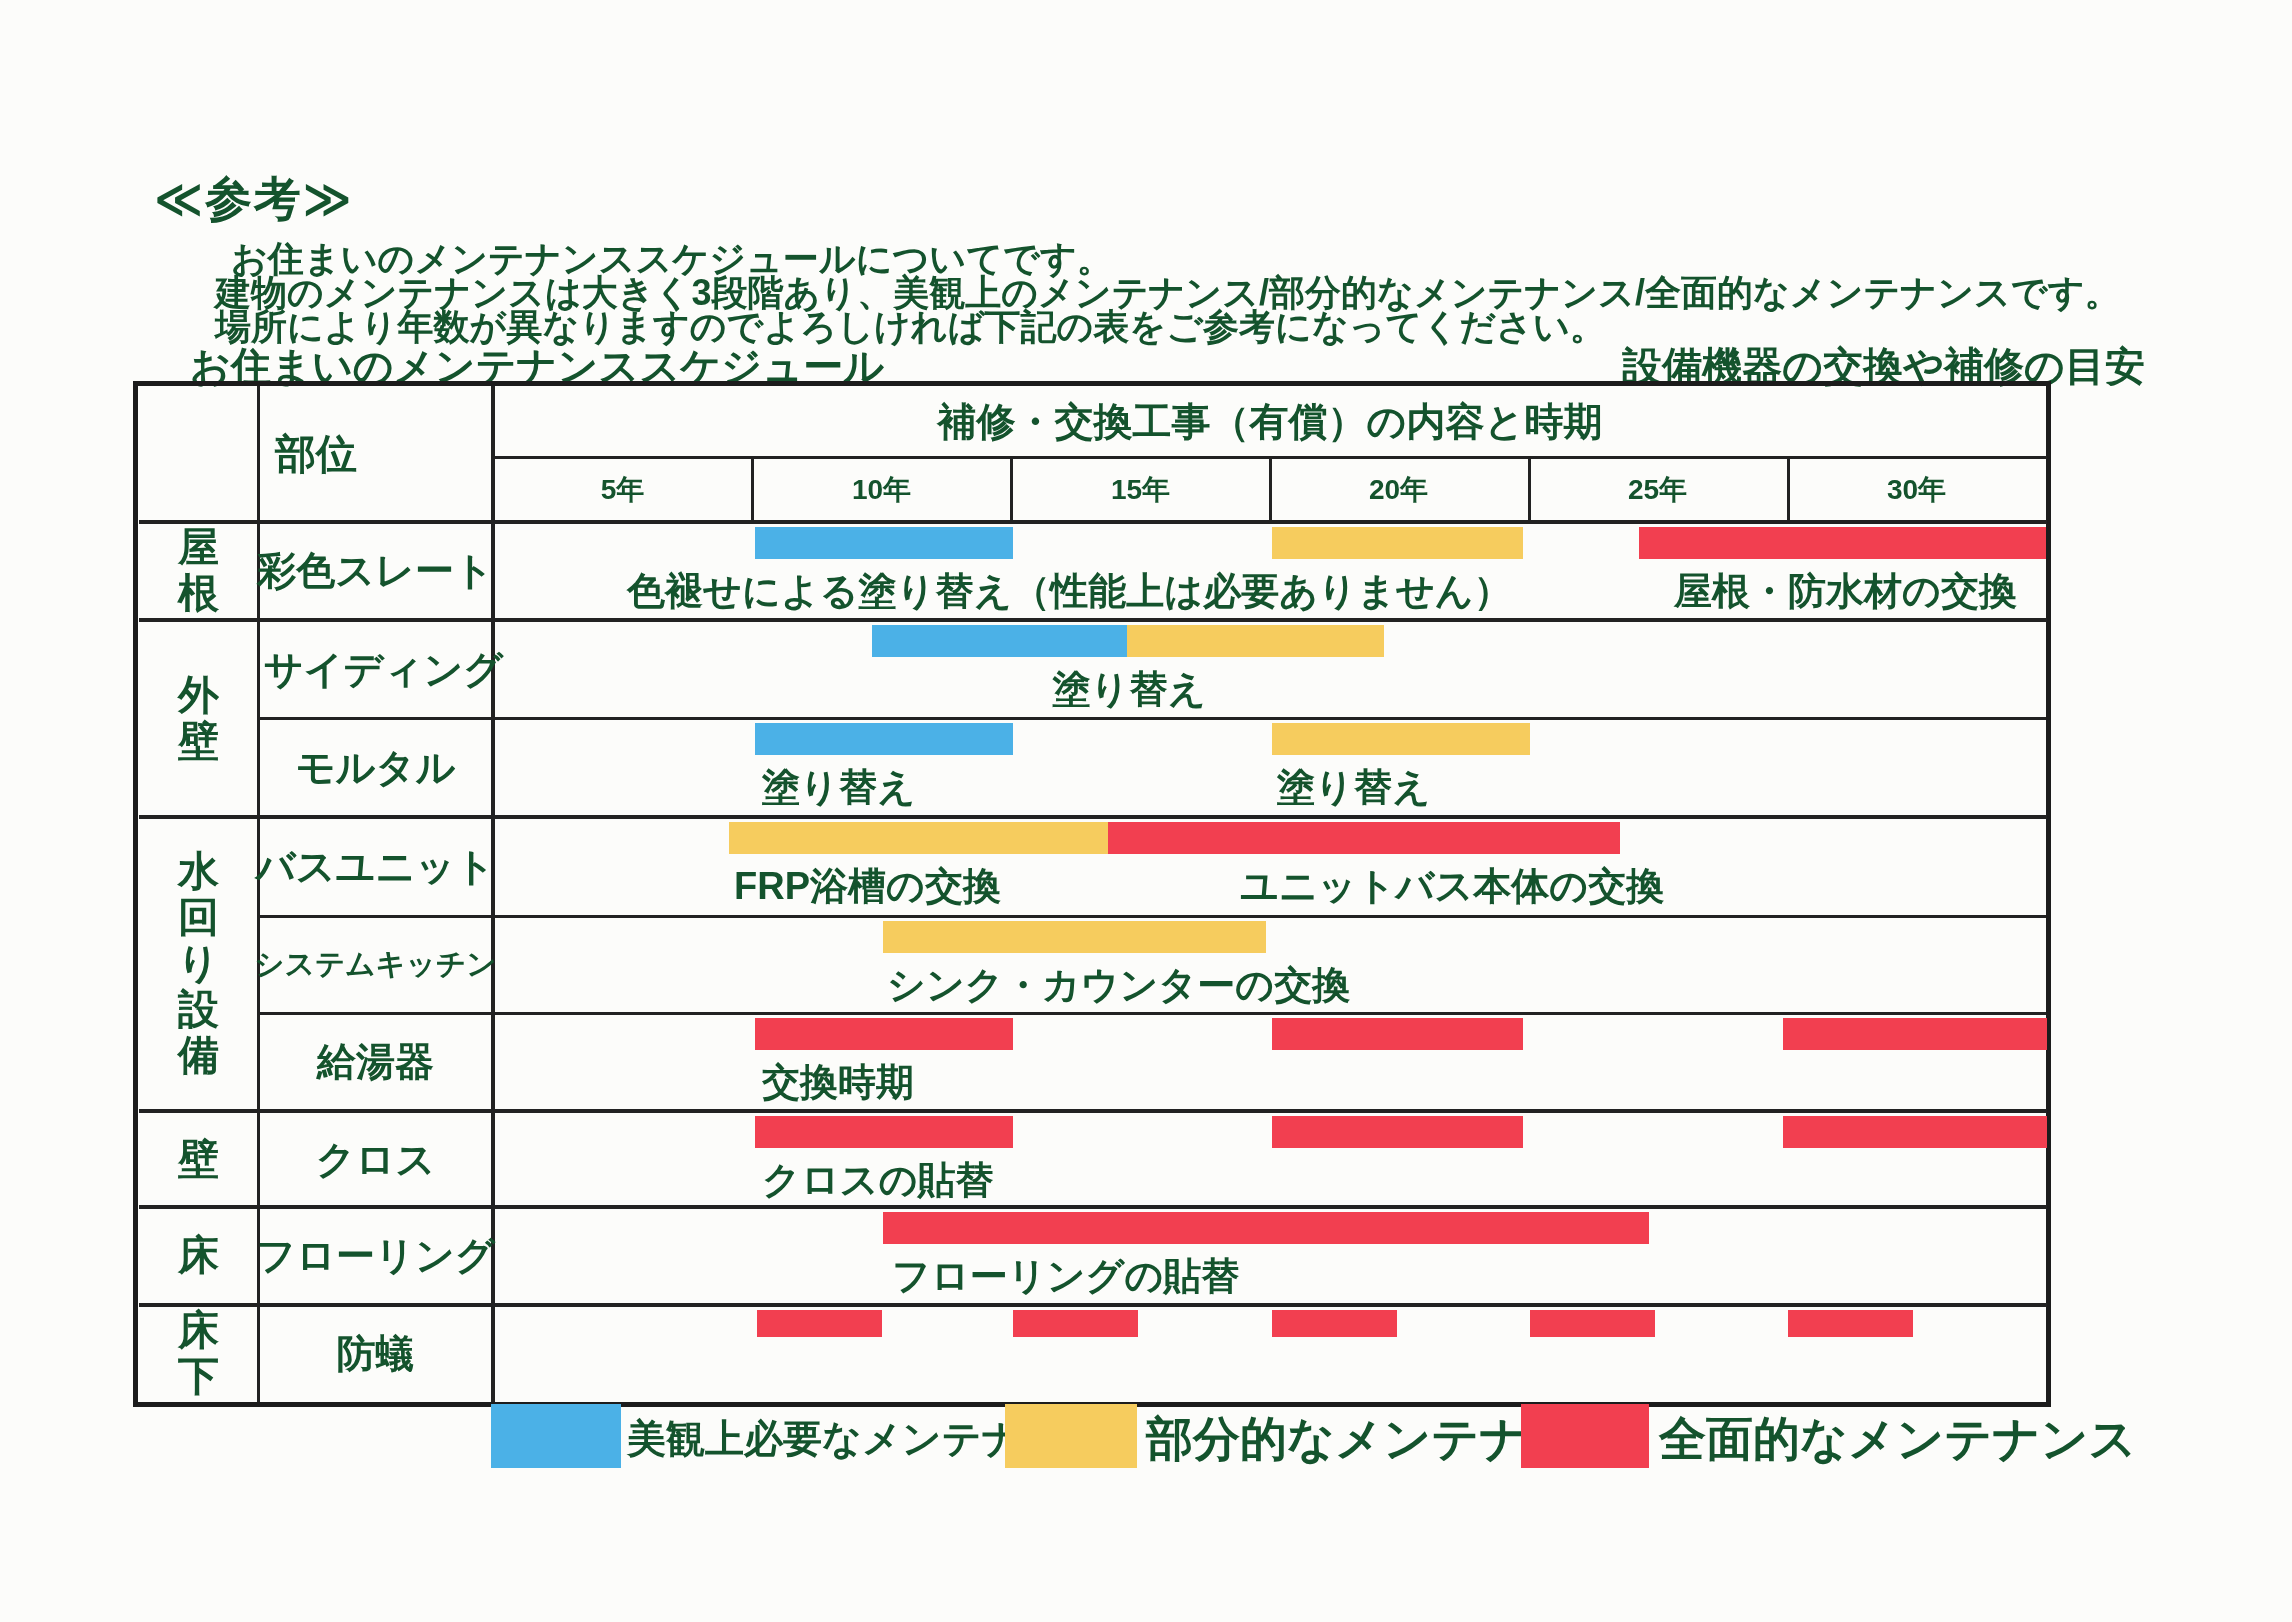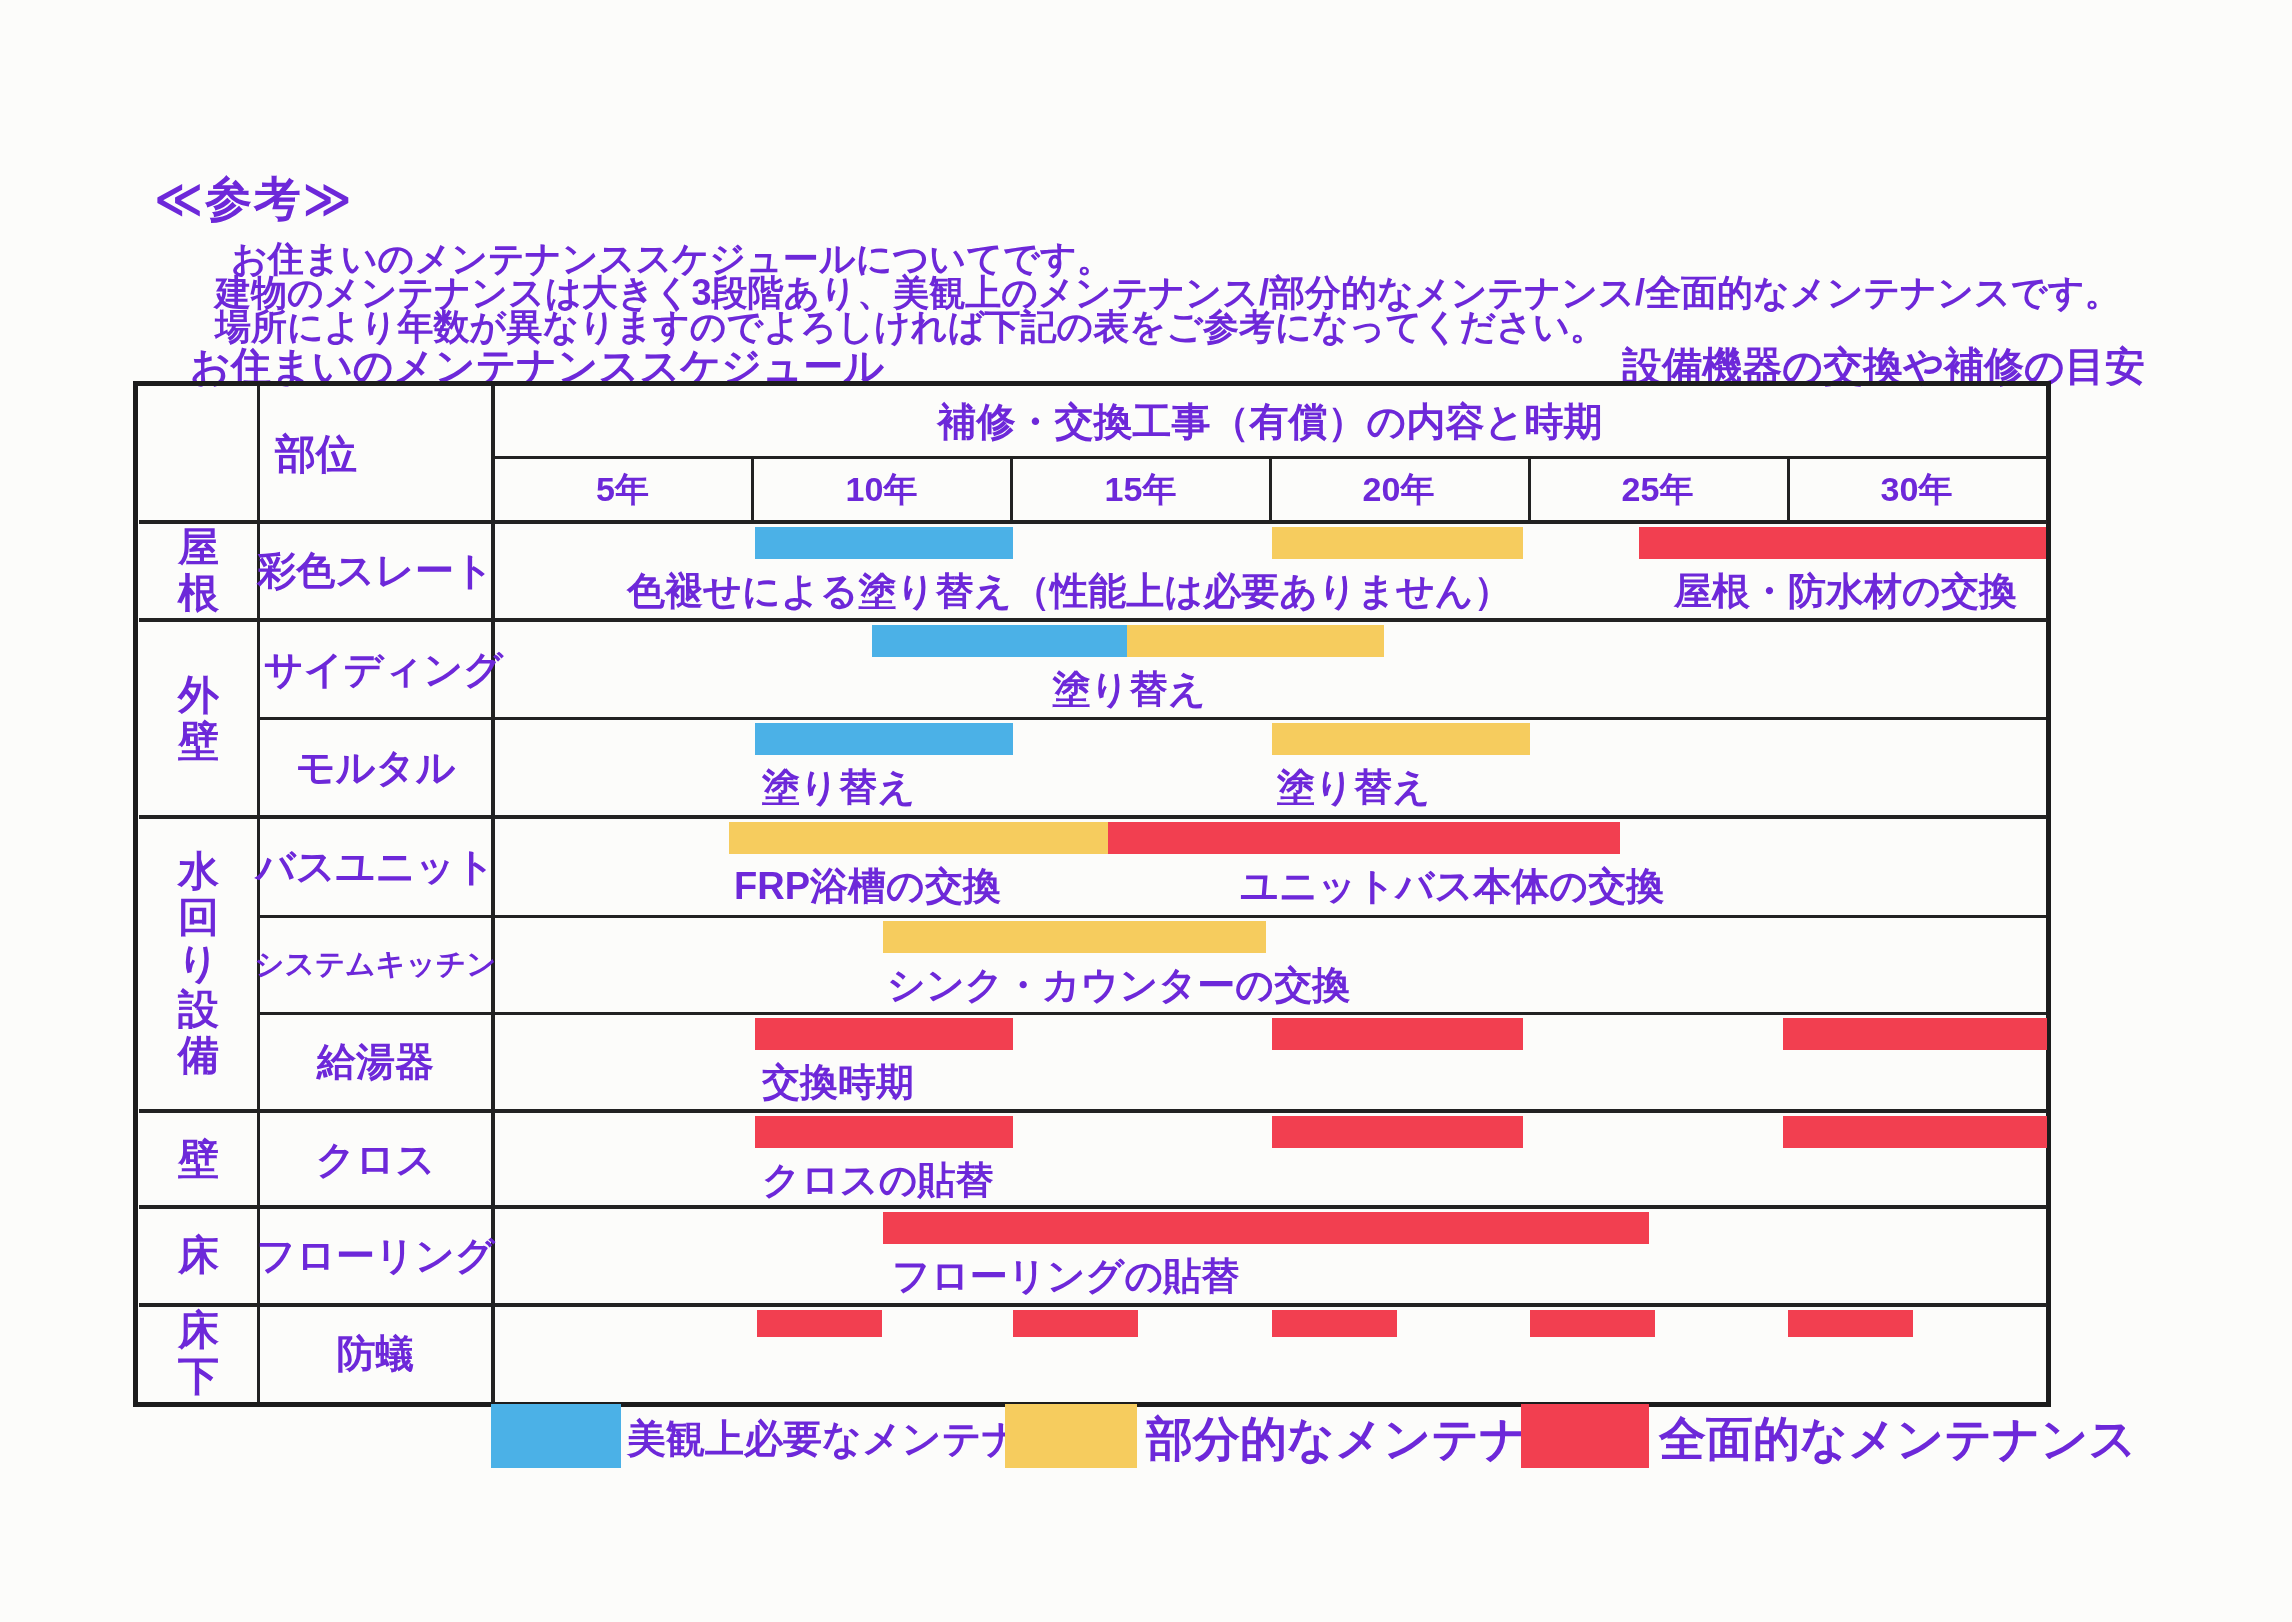--- a/index.html
+++ b/index.html
@@ -1,29 +1,29 @@
 <!DOCTYPE html>
 <html style="font-size:14.3px"><head>
 <meta charset="utf-8">
 <style>
   html,body{margin:0;padding:0;background:#e8e8e6;}
   #canvas{position:relative;width:2293px;height:1623px;background:#fcfcfa;overflow:hidden;
-          font-family:"Liberation Sans","DejaVu Sans",sans-serif;color:#6d28d9;}
+          font-family:"Liberation Sans","DejaVu Sans",sans-serif;color:#14532d;}
   .abs{position:absolute;}
   
   .note-heading{font-size:47px;font-weight:700;letter-spacing:1.8px;}
   .note-line{font-size:36px;font-weight:600;white-space:nowrap;}
   .title{font-size:40px;font-weight:700;white-space:nowrap;}
   
   .outer-border{border:5.4px solid #1c1c1c;box-sizing:border-box;background:transparent;}
   .hline,.vline{background:#222;}
   
   .corner-label{font-size:41px;font-weight:700;}
   .span-header{font-size:39px;font-weight:700;white-space:nowrap;}
-  .year-cell{font-size:34px;font-weight:700;text-align:center;}
+  .year-cell{font-size:28px;font-weight:700;text-align:center;}
   .center-both{display:flex;align-items:center;justify-content:center;}
   
   .category-cell{display:flex;flex-direction:column;align-items:center;justify-content:center;
                  font-size:41px;font-weight:700;line-height:1.12;}
   .component-cell{display:flex;align-items:center;justify-content:center;
                   font-size:39px;font-weight:700;white-space:nowrap;}
   .component-cell.small{font-size:29.6px;}
   .timeline-row{position:absolute;}
   .bar{position:absolute;top:4.5px;height:32px;}
   .bar.short{height:27px;}

